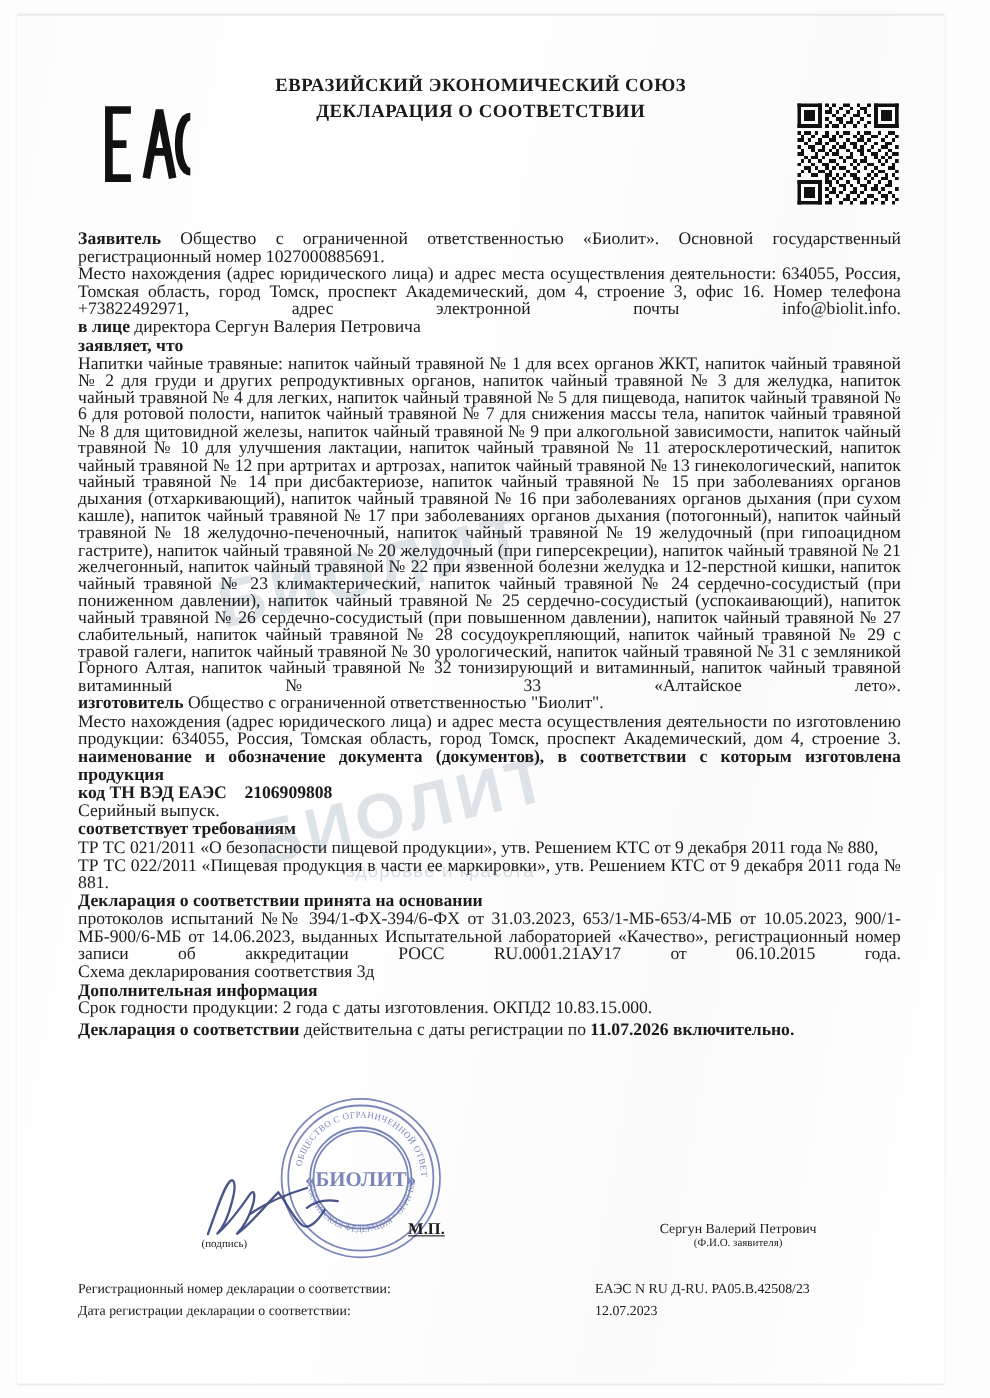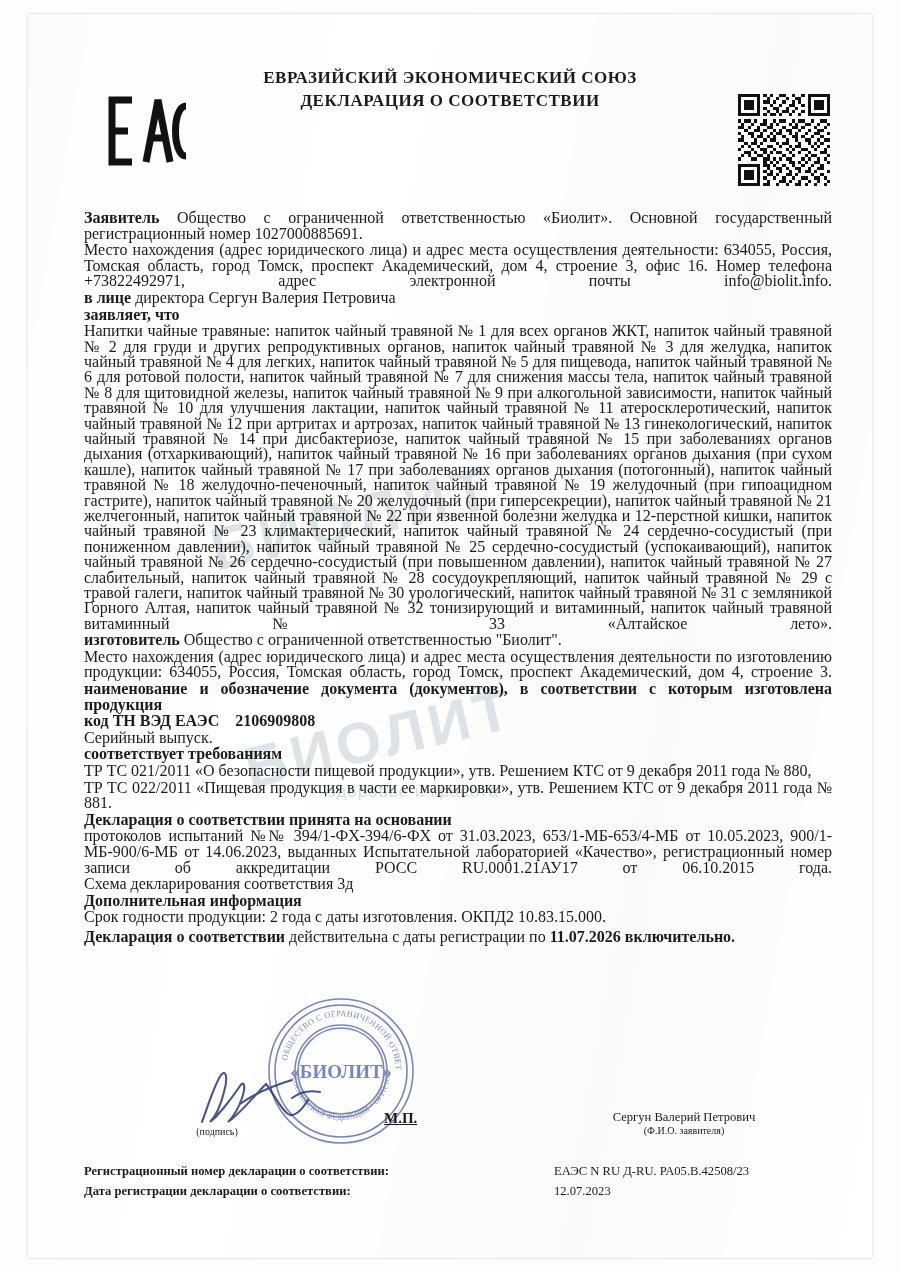--- a/index.html
+++ b/index.html
@@ -14,21 +14,21 @@
   .page {
     position: relative;
     width: 900px;
     height: 1271px;
     margin: 0 auto;
     background: #fdfdfd;
     overflow: hidden;
   }
   .sheet {
     position: absolute;
-    left: 28px;
+    left: 15px;
     top: 14px;
     width: 844px;
     height: 1244px;
     background: #ffffff;
     box-shadow: 0 0 2px rgba(0,0,0,0.25);
   }
   
   .header {
     position: absolute;
     left: 0;
@@ -120,21 +120,21 @@
     font-size: 10px;
   }
   .reg-block {
     position: absolute;
     left: 56px;
     top: 1148px;
     width: 748px;
     font-size: 12.6px;
     line-height: 18px;
   }
-  .reg-block .lbl { font-weight: bold; text-align: right; }
+  .reg-block .lbl { font-weight: normal; text-align: right; }
   .reg-block .val {
     position: absolute;
     left: 470px;
   }
 
   
   .stamp {
     position: absolute;
     left: 238px;
     top: 982px;

